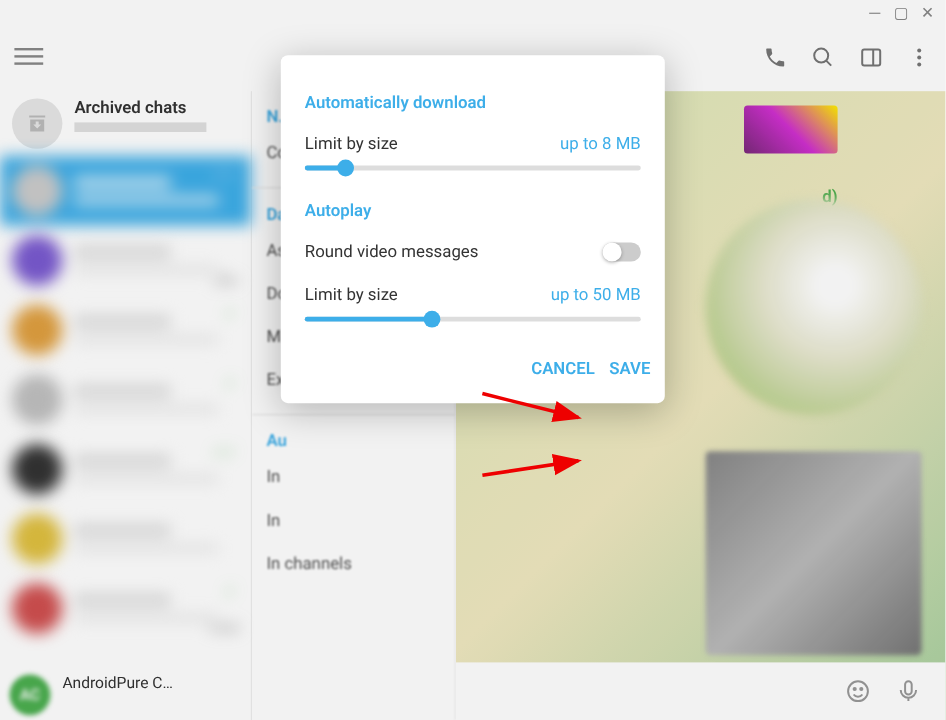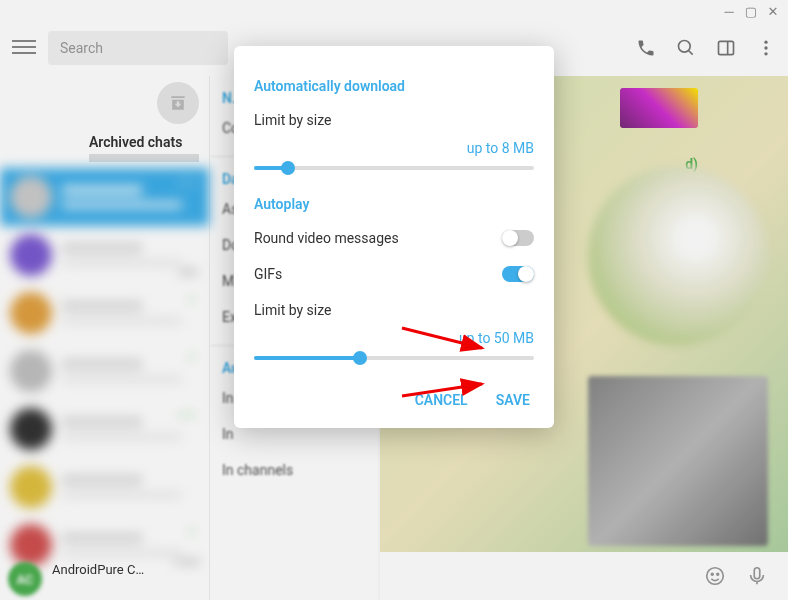--- a/index.html
+++ b/index.html
@@ -9,21 +9,21 @@
 .titlebar span { width: 14px; height: 14px; display: flex; align-items: center; justify-content: center; color: #888; font-size: 13px; cursor: pointer; }
 
 .topbar { position: absolute; top: 20px; left: 0; right: 0; height: 56px; display: flex; align-items: center; padding: 0 12px; gap: 12px; }
 .hamburger { width: 24px; height: 24px; cursor: pointer; }
 .hamburger div { height: 2px; background: #888; margin: 4px 0; }
 .search-box { flex: 0 0 180px; background: #f1f1f1; border-radius: 4px; height: 34px; display: flex; align-items: center; padding: 0 12px; color: #999; font-size: 14px; }
 .top-actions { position: absolute; right: 12px; top: 0; height: 56px; display: flex; align-items: center; gap: 20px; }
 .top-actions .icon { width: 20px; height: 20px; color: #777; cursor: pointer; }
 
 .sidebar { position: absolute; left: 0; top: 76px; width: 210px; bottom: 0; border-right: 1px solid #eee; }
-.archived { display: flex; align-items: flex-end; gap: 10px; padding: 6px 10px; flex-direction: column; }
+.archived { display: flex; align-items: flex-start; gap: 10px; padding: 6px 10px; }
 .archived .circ { width: 42px; height: 42px; border-radius: 50%; background: #e6e6e6; display: flex; align-items: center; justify-content: center; }
 .archived .circ svg { width: 20px; height: 20px; color: #bbb; }
 .archived .lbl { font-size: 14px; color: #333; font-weight: 600; }
 .archived .sub { height: 8px; width: 110px; background: #e0e0e0; margin-top: 4px; }
 .chat-row { height: 58px; filter: blur(6px); display: flex; align-items: center; padding: 0 10px; gap: 10px; position: relative; }
 .chat-row .av { width: 42px; height: 42px; border-radius: 50%; background: #ccc; }
 .chat-row .txt { flex: 1; }
 .chat-row .ln1 { height: 10px; width: 80px; background: #ddd; margin-bottom: 6px; }
 .chat-row .ln2 { height: 8px; width: 120px; background: #eee; }
 .chat-row.sel { background: #3daee9; }
@@ -53,25 +53,25 @@
 .dialog .sec-title { color: #3daee9; font-size: 14px; font-weight: 600; padding: 12px 20px 8px; }
 .dialog .opt { display: flex; align-items: center; justify-content: space-between; padding: 10px 20px; font-size: 14px; color: #333; }
 .toggle { width: 32px; height: 16px; border-radius: 10px; position: relative; cursor: pointer; }
 .toggle::after { content: ''; position: absolute; width: 16px; height: 16px; border-radius: 50%; background: #fff; box-shadow: 0 1px 3px rgba(0,0,0,0.3); top: 0; }
 .toggle.on { background: #3daee9; }
 .toggle.on::after { right: 0; }
 .toggle.off { background: #ccc; }
 .toggle.off::after { left: 0; }
 .limit-row { display: flex; justify-content: space-between; padding: 10px 20px 4px; font-size: 14px; }
 .limit-row .limlab { color: #333; }
-.limit-row .limval { color: #3daee9; margin-top: 28px; }
+.limit-row .limval { color: #3daee9; }
 .slider { margin: 6px 20px 14px; height: 4px; background: #ddd; border-radius: 2px; position: relative; }
 .slider .fill { position: absolute; left: 0; top: 0; bottom: 0; background: #3daee9; border-radius: 2px; }
 .slider .knob { position: absolute; top: -5px; width: 14px; height: 14px; background: #3daee9; border-radius: 50%; transform: translateX(-7px); cursor: pointer; }
-.dlg-buttons { display: flex; justify-content: flex-end; gap: 28px; padding: 18px 24px 4px; }
+.dlg-buttons { display: flex; justify-content: flex-end; gap: 12px; padding: 18px 12px 4px; }
 .dlg-buttons span { color: #3daee9; font-size: 14px; font-weight: 600; cursor: pointer; }
 
 .arrow { position: absolute; pointer-events: none; }
 .arrow svg { width: 90px; height: 40px; }
 
 .last-row { position: absolute; left: 8px; bottom: 4px; display: flex; align-items: flex-start; gap: 10px; }
 .last-row .av2 { width: 34px; height: 34px; border-radius: 50%; background: #4caf50; color: #fff; display: flex; align-items: center; justify-content: center; font-size: 13px; font-weight: 600; filter: blur(2px); }
 .last-row .lbl2 { font-size: 13px; color: #333; }
 </style>
 </head>
@@ -82,21 +82,20 @@
   <span>▢</span>
   <span>✕</span>
 </div>
 
 <div class="topbar">
   <div class="hamburger">
       <div></div>
       <div></div>
       <div></div>
     </div>
-  <div class="search-box">Search</div>
   <div class="top-actions">
     <svg class="icon" viewBox="0 0 24 24" fill="currentColor">
         <path d="M6.6 10.8c1.4 2.8 3.8 5.1 6.6 6.6l2.2-2.2c.3-.3.7-.4 1-.2 1.1.4 2.3.6 3.6.6.6 0 1 .4 1 1V20c0 .6-.4 1-1 1C10.6 21 3 13.4 3 4c0-.6.4-1 1-1h3.4c.6 0 1 .4 1 1 0 1.2.2 2.4.6 3.6.1.3 0 .8-.2 1l-2.2 2.2z"></path>
       </svg>
     <svg class="icon" viewBox="0 0 24 24" fill="none" stroke="currentColor" stroke-width="2">
         <circle cx="10" cy="10" r="7"></circle>
         <line x1="20" y1="20" x2="15" y2="15"></line>
       </svg>
     <svg class="icon" viewBox="0 0 24 24" fill="none" stroke="currentColor" stroke-width="2">
         <rect x="3" y="4" width="18" height="16" rx="2"></rect>
@@ -231,24 +230,20 @@
   <div class="slider">
     <div class="fill" style="width:12%"></div>
     <div class="knob" style="left:12%"></div>
   </div>
 
   <div class="sec-title">Autoplay</div>
   <div class="opt">
     <span>Round video messages</span>
     <div class="toggle off"></div>
   </div>
-  <div class="opt">
-    <span>GIFs</span>
-    <div class="toggle on"></div>
-  </div>
   <div class="limit-row">
     <span class="limlab">Limit by size</span>
     <span class="limval">up to 50 MB</span>
   </div>
   <div class="slider">
     <div class="fill" style="width:38%"></div>
     <div class="knob" style="left:38%"></div>
   </div>
 
   <div class="dlg-buttons">

